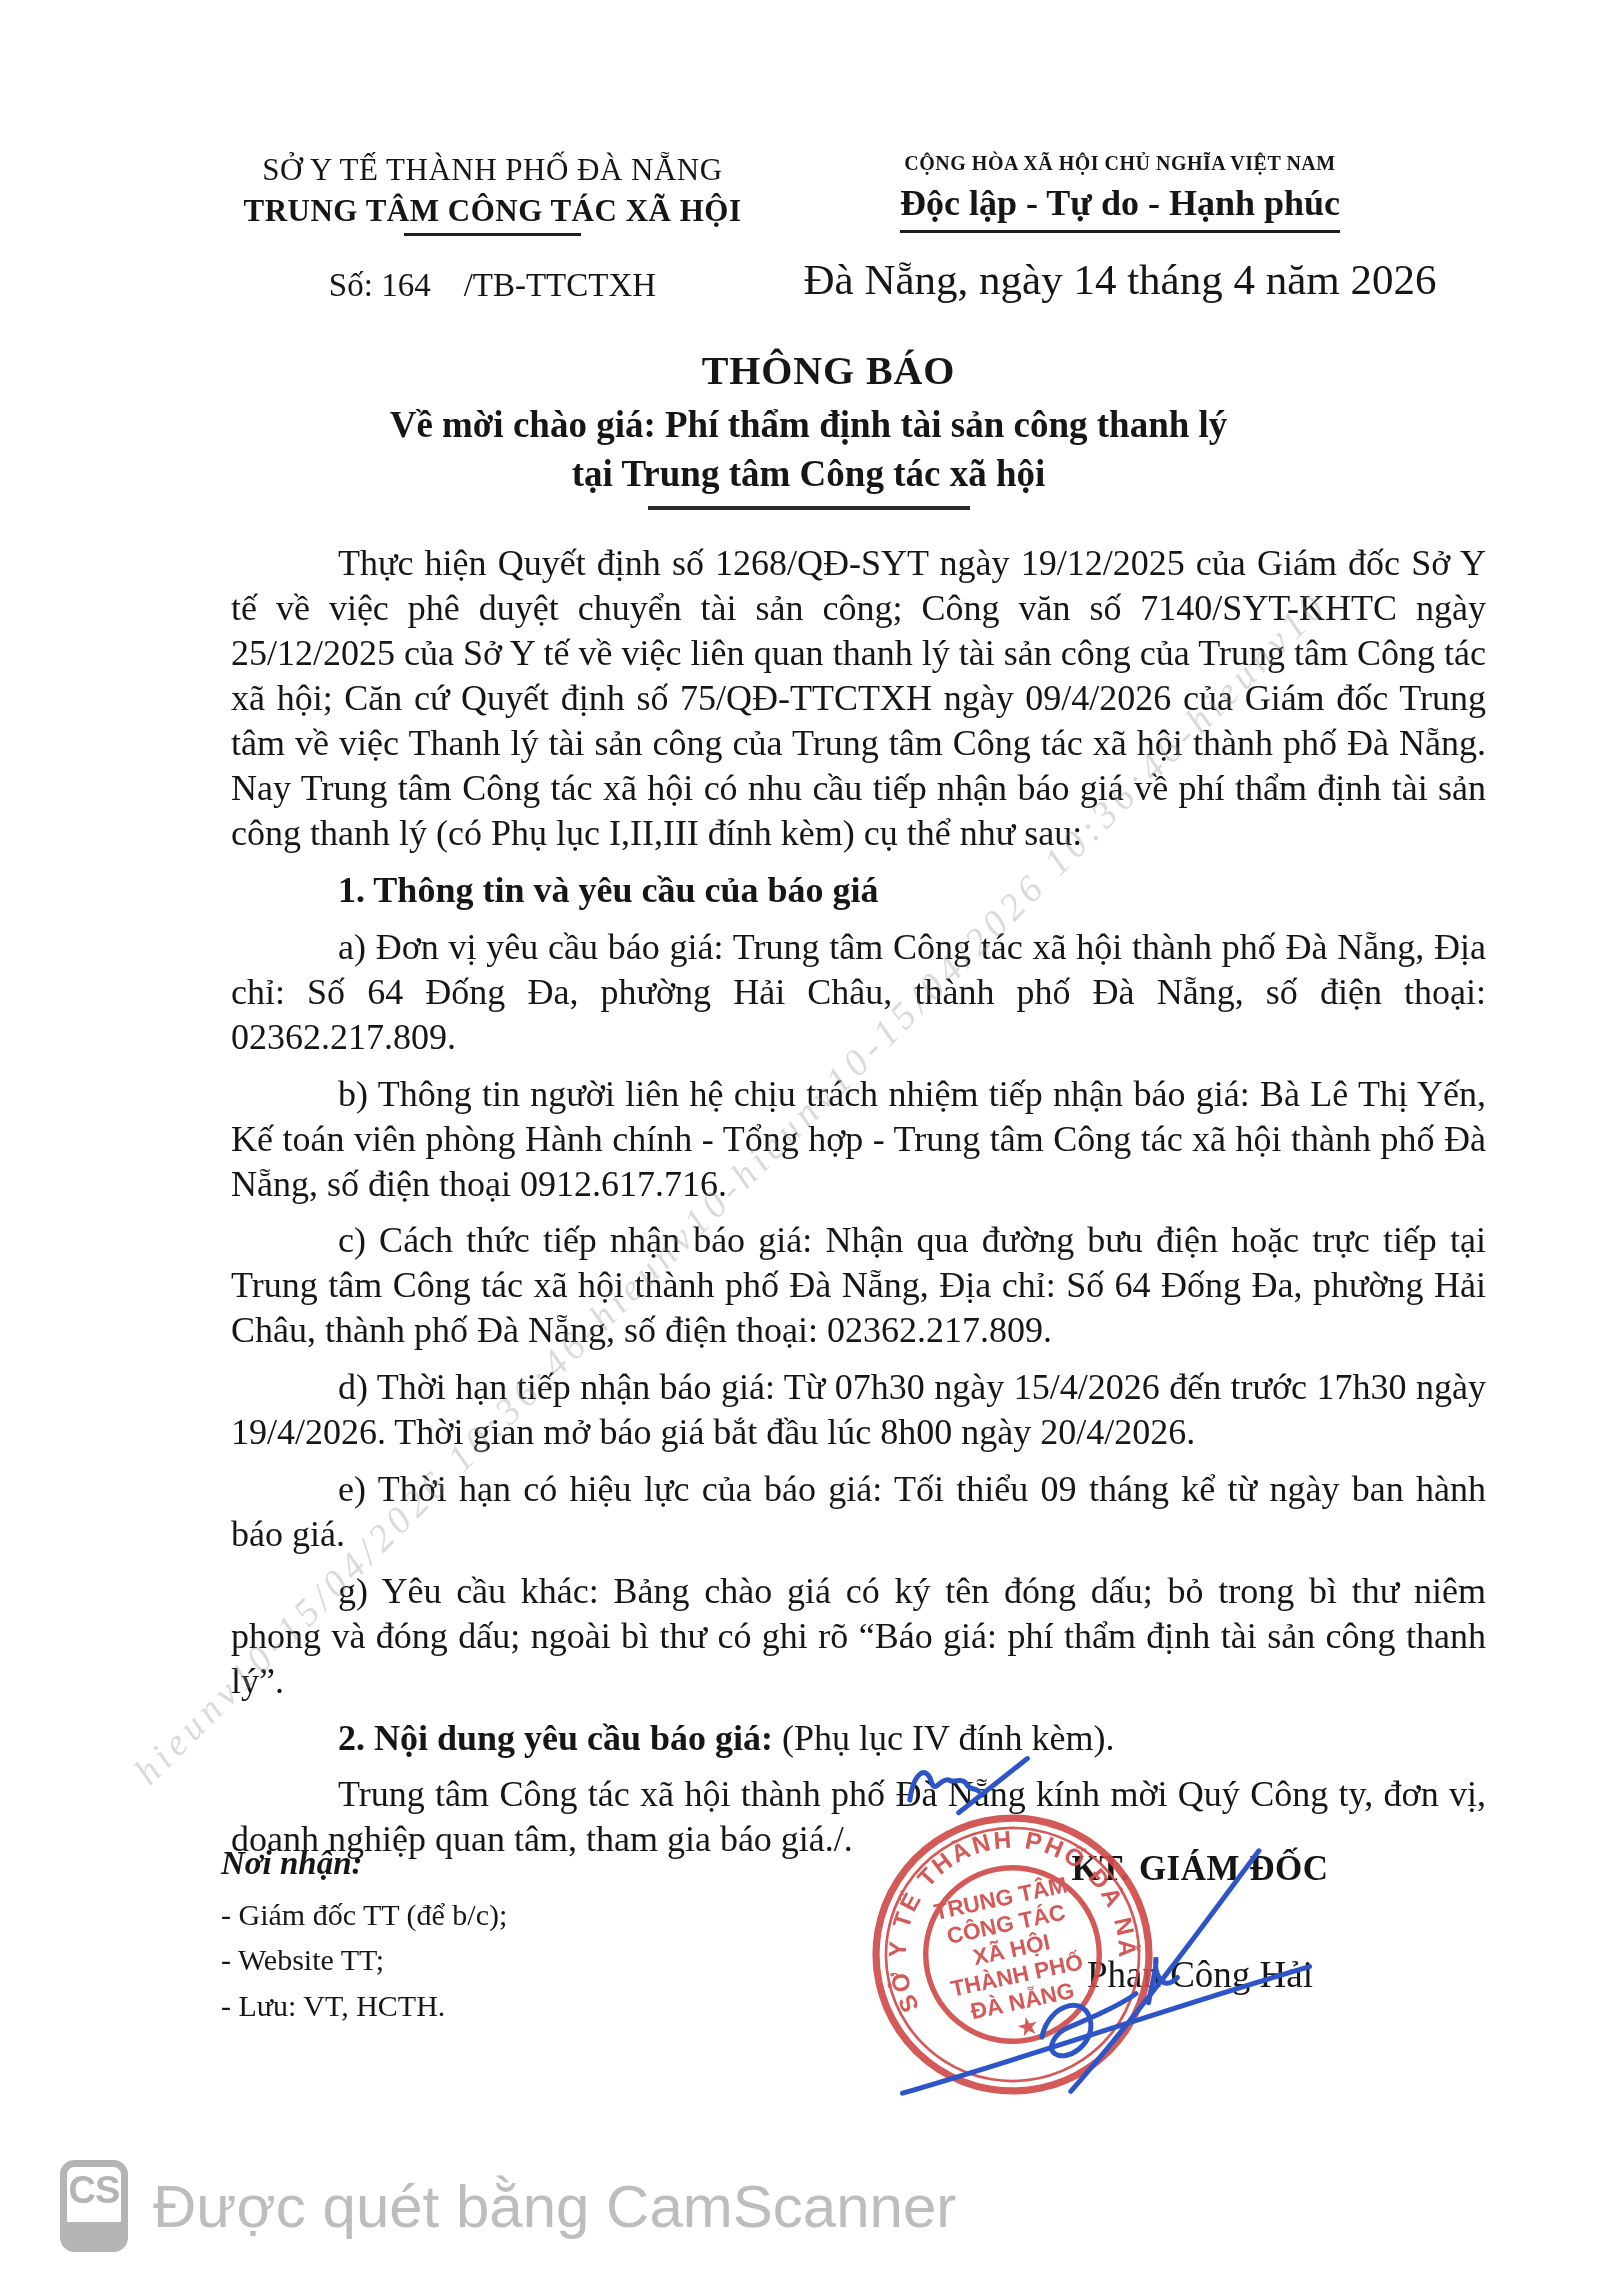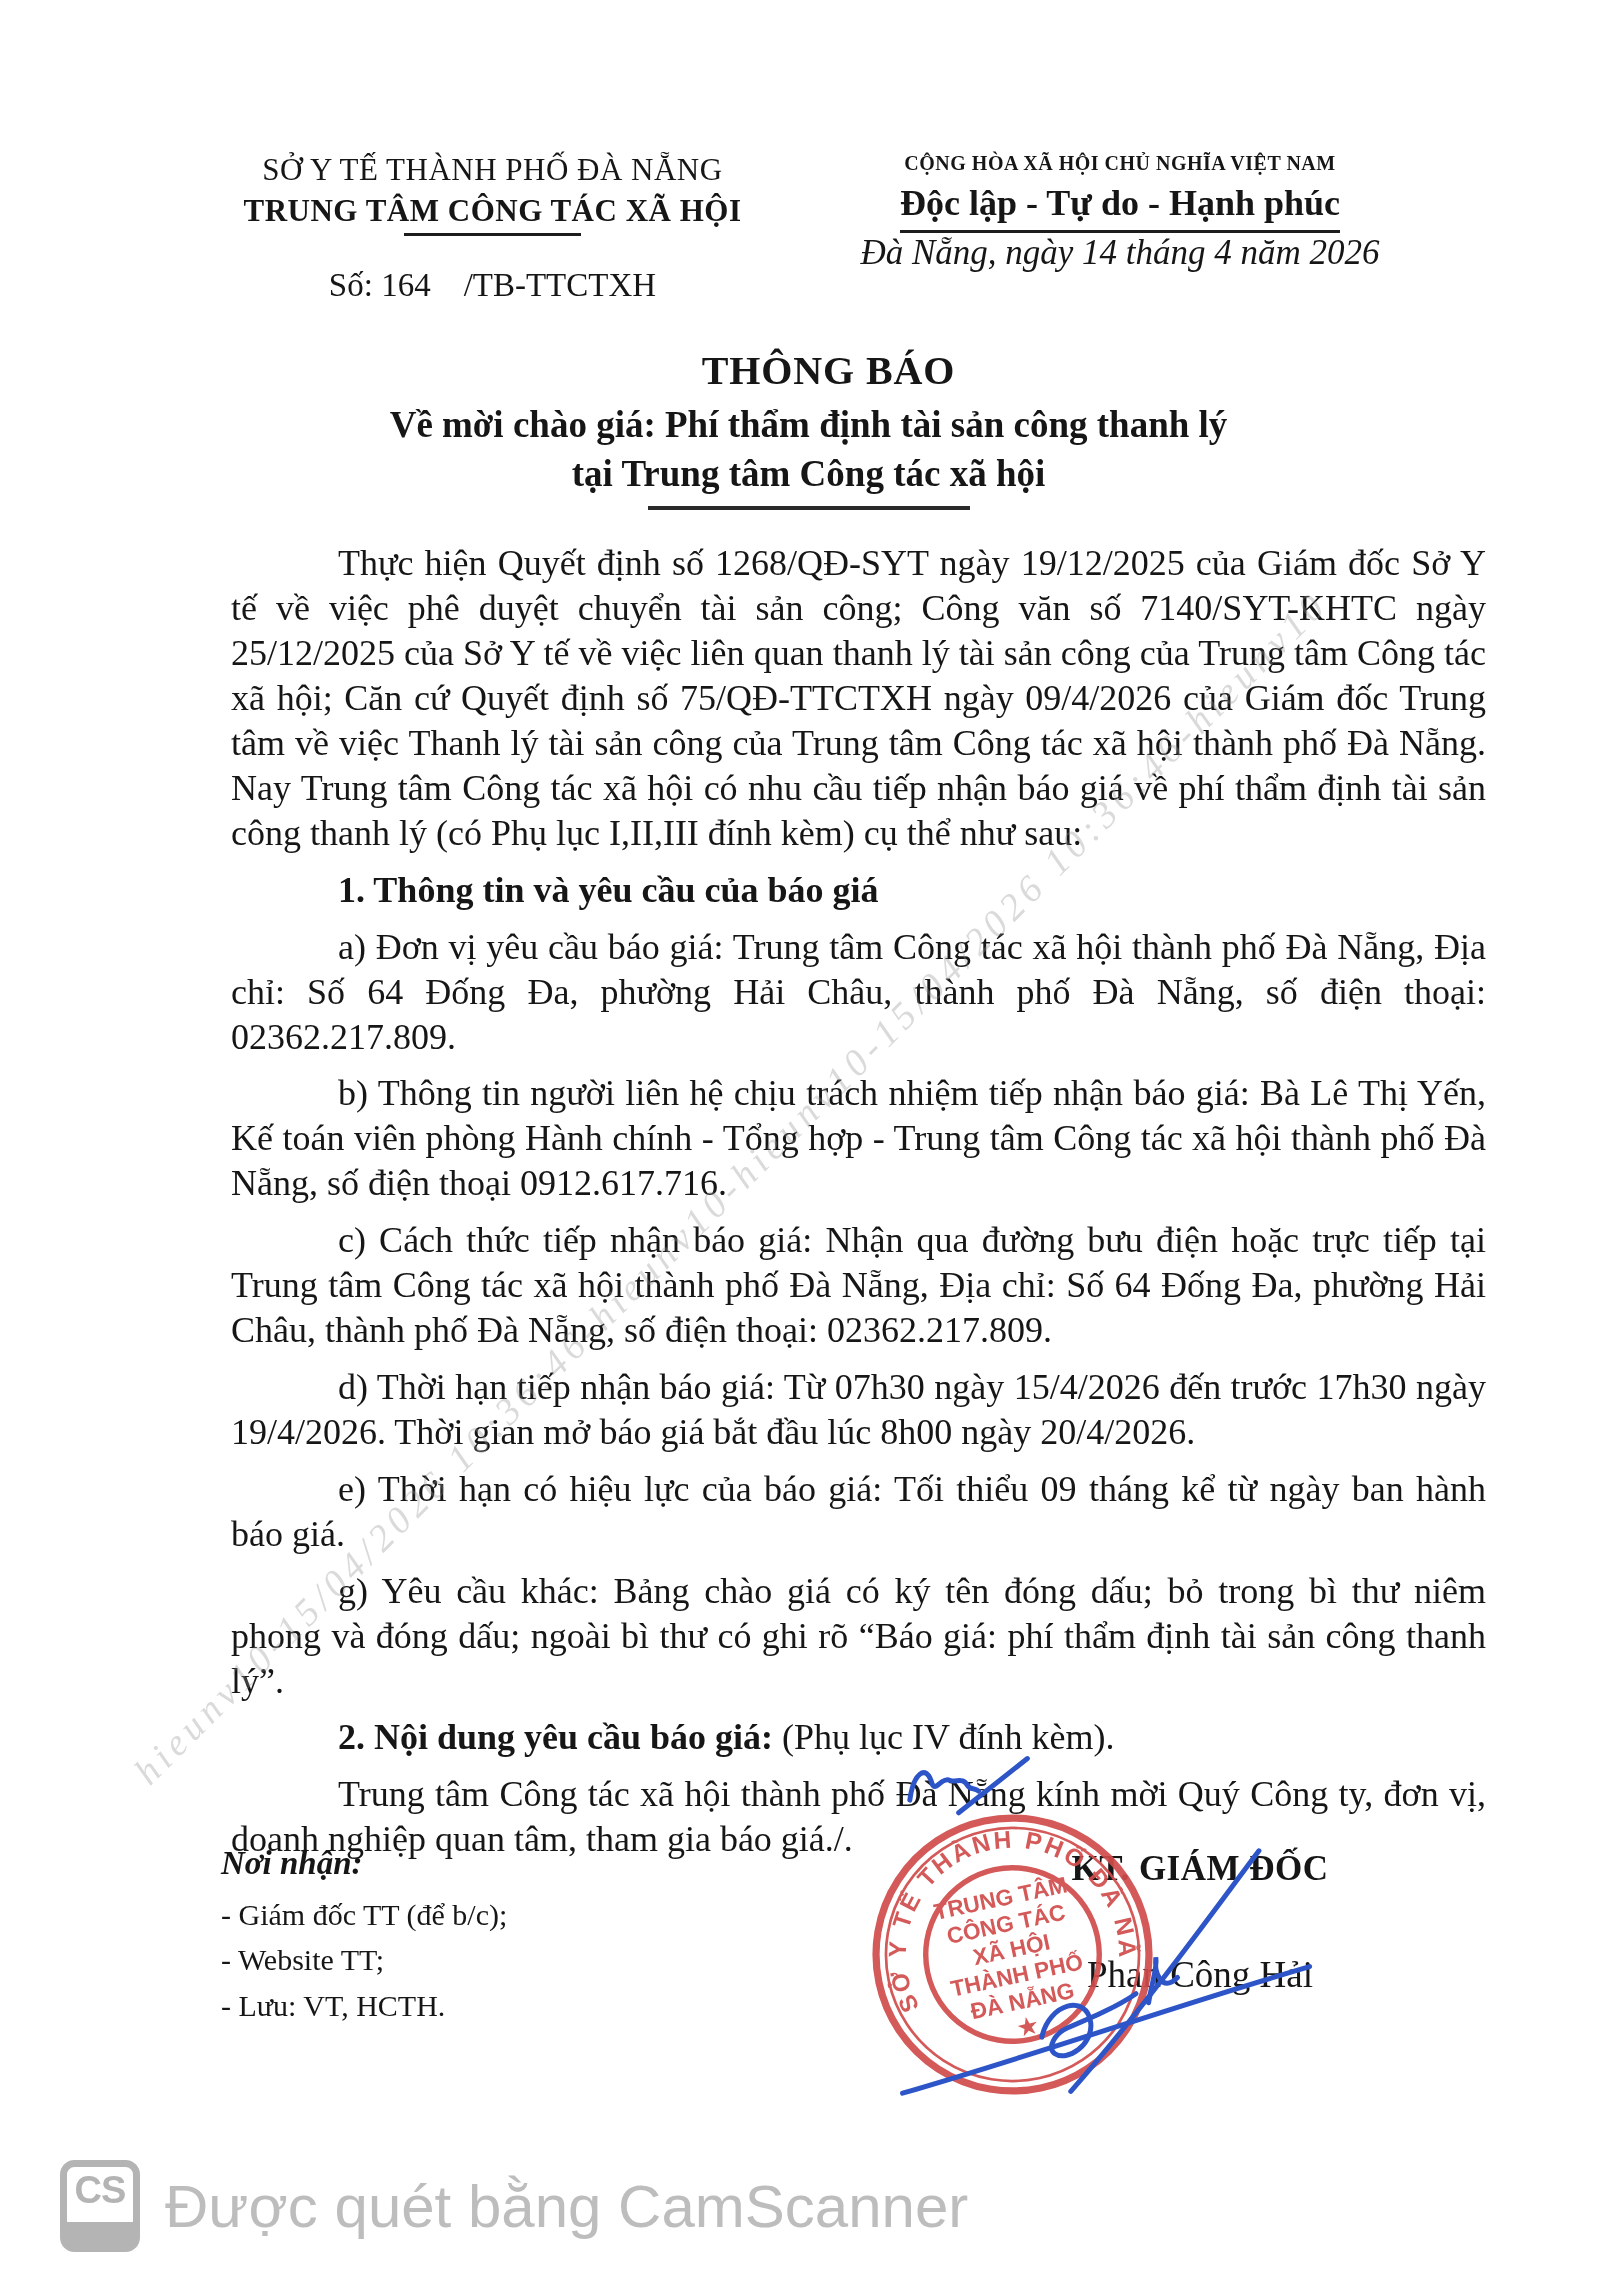--- a/index.html
+++ b/index.html
@@ -14,21 +14,21 @@
   .header-left { width:523px; text-align:center; flex-shrink:0; }
   .header-right { flex:1; text-align:center; }
   .org-parent { font-size:31px; letter-spacing:0.5px; }
   .org-name { font-size:31px; font-weight:bold; margin-top:5.4px; letter-spacing:0.5px; }
   .org-underline { width:177px; border-bottom:3.6px solid #1d1d1d; margin:3.6px auto 0; }
   .doc-number { font-size:33px; margin-top:31px; }
   .doc-number .sym { margin-left:33px; }
   .national-motto { font-size:20px; font-weight:bold; letter-spacing:0.5px; }
   .national-slogan { display:inline-block; font-size:36px; font-weight:bold; margin-top:7.2px;
     border-bottom:3.6px solid #1d1d1d; padding-bottom:6px; }
-  .dateline { font-size:35px; font-style:italic; }
+  .dateline { font-size:43px; margin-top:22px; }
   
   .title-block { text-align:center; margin-top:43px; }
   .doc-kind { font-size:40px; font-weight:bold; letter-spacing:0.9px;padding-left:40px; }
   .doc-subject { font-size:37px; font-weight:bold; line-height:1.32; margin-top:7.2px; }
   .title-underline { width:322px; border-bottom:4.5px solid #2a2a2a; margin:7.2px auto 0; }
   
   .body-text { margin:31px 131px 0 231px; font-size:36px; line-height:45px; text-align:justify; }
   .body-text p { text-indent:107px; margin-bottom:11.8px; }
   .bold { font-weight:bold; }
   
@@ -47,21 +47,21 @@
   
   .signature-ink { position:absolute; left:850px; top:1735px; width:561px; height:398px;
     color:#2d55c8; z-index:3; }
   
   .diag-watermark { position:absolute; left:125px; top:1762px; transform:rotate(-45deg);
     transform-origin:0 0; font-size:38px; font-style:italic; letter-spacing:5.4px;
     color:rgba(148,148,148,.34); white-space:nowrap; z-index:1; pointer-events:none; }
   
   .scanner-bar { position:absolute; left:60px; top:2160px; display:flex; align-items:center; gap:25px;
     font-family:"Liberation Sans","DejaVu Sans",sans-serif; }
-  .cs-badge { position:relative; width:80px; height:92px; border:7.2px solid #b4b4b4;
+  .cs-badge { position:relative; width:68px; height:92px; border:7.2px solid #b4b4b4;
     border-radius:14.5px; flex-shrink:0; }
   .cs-letters { position:absolute; top:1.8px; left:0; right:0; text-align:center;
     font-size:38px; font-weight:bold; color:#b4b4b4; letter-spacing:-0.9px; }
   .cs-band { position:absolute; left:-1.8px; right:-1.8px; bottom:-1.8px; height:25px;
     background:#b4b4b4; border-radius:0 0 9px 9px; }
   .scanner-text { font-size:60px; color:#bdbdbd; }
 </style>
 </head>
 <body>
 

